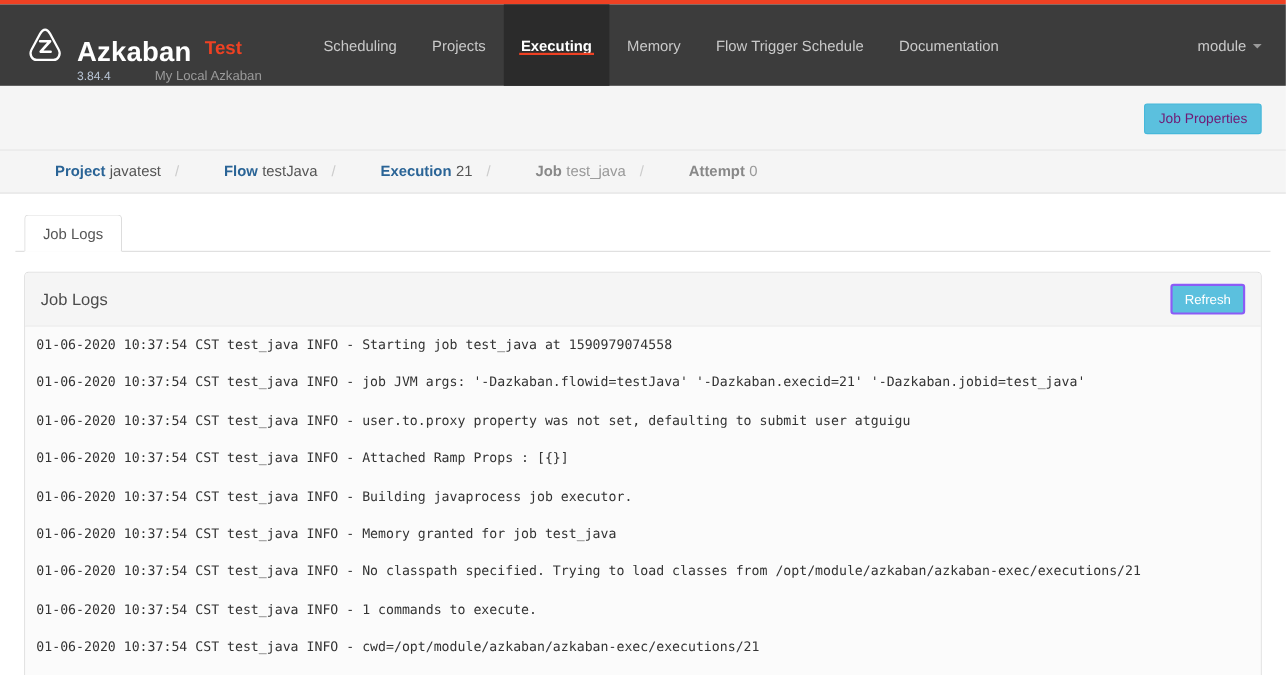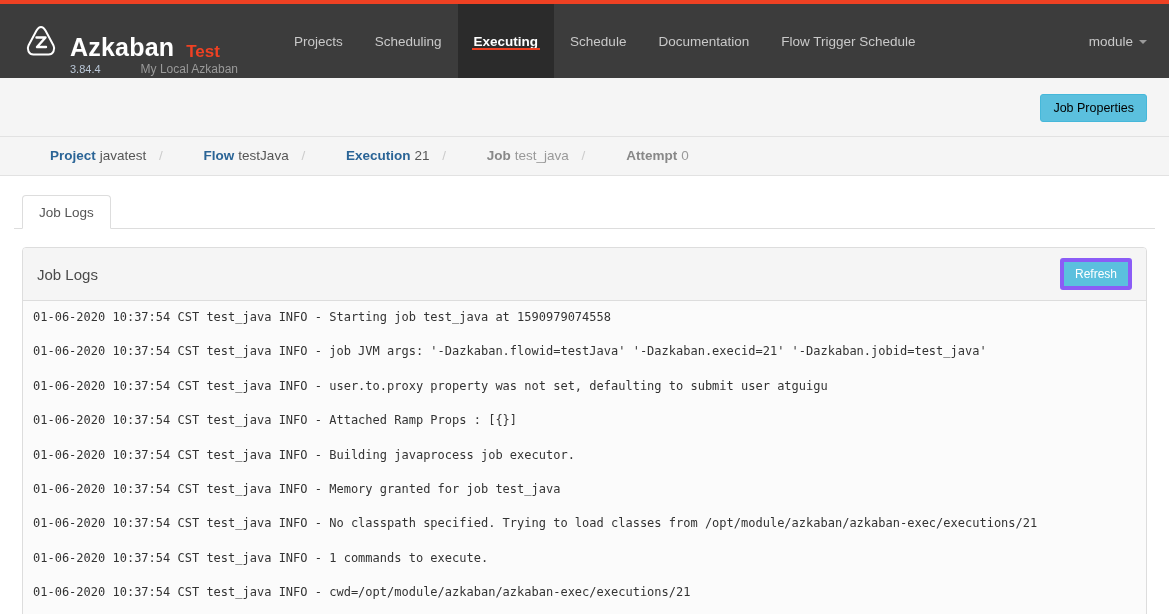--- a/index.html
+++ b/index.html
@@ -34,21 +34,21 @@
     padding-right: 10px;
   }
   .logo-mark {
     width: 38px; height: 38px;
     margin-right: 10px;
     margin-top: 2px;
     flex: 0 0 auto;
   }
   .brand-text { line-height: 1; position: relative; }
   .brand-line1 {
-    display: flex; align-items: flex-end; margin-top: 28px;
+    display: flex; align-items: flex-start; margin-top: 28px;
   }
   .brand-name {
     font-size: 25px;
     font-weight: bold;
     color: #ffffff;
     letter-spacing: .2px;
   }
   .brand-test {
     font-size: 17px;
     font-weight: bold;
@@ -137,21 +137,21 @@
     margin: 0;
     letter-spacing: .2px;
   }
   .page-title .status-succeeded {
     color: #5cb85c;
   }
   .header-actions { margin-left: auto; }
   .btn-info {
     background: #5bc0de;
     border: 1px solid #46b8da;
-    color: #000000;
+    color: #701a75;
     font-size: 12.5px;
     padding: 6px 12px;
     border-radius: 3px;
     cursor: pointer;
     font-family: "Liberation Sans", sans-serif;
   }
 
   
   .breadcrumb-bar {
     background: #f5f5f5;
@@ -212,21 +212,21 @@
   }
   .panel-title {
     font-size: 15px;
     color: #4b4b4b;
     font-weight: normal;
     margin: 0;
   }
   .panel-actions { margin-left: auto; }
   .btn-refresh {
     background: #5bc0de;
-    border: 4px solid #8b5cf6;
+    border: 2px solid #8b5cf6;
     color: #ffffff;
     font-size: 12px;
     padding: 5px 11px;
     border-radius: 3px;
     cursor: pointer;
     font-family: "Liberation Sans", sans-serif;
   }
 
   .panel-body {
     background: #fbfbfb;
@@ -269,26 +269,26 @@
         <span class="brand-test">Test</span>
       </span>
       <span class="brand-line2">
         <span class="brand-version">3.84.4</span>
         <span class="brand-sub">My Local Azkaban</span>
       </span>
     </span>
   </div>
 
   <div class="nav-links">
+    <a class="nav-item">Scheduling</a>
     <a class="nav-item">Projects</a>
-    <a class="nav-item">Scheduling</a>
     <a class="nav-item active">Executing</a>
-    <a class="nav-item">Schedule</a>
+    <a class="nav-item">Memory</a>
+    <a class="nav-item">Flow Trigger Schedule</a>
     <a class="nav-item">Documentation</a>
-    <a class="nav-item">Flow Trigger Schedule</a>
   </div>
 
   <div class="nav-right">
     <span class="user-menu">
       <span>module</span>
       <span class="caret"></span>
     </span>
   </div>
 </div>
 

